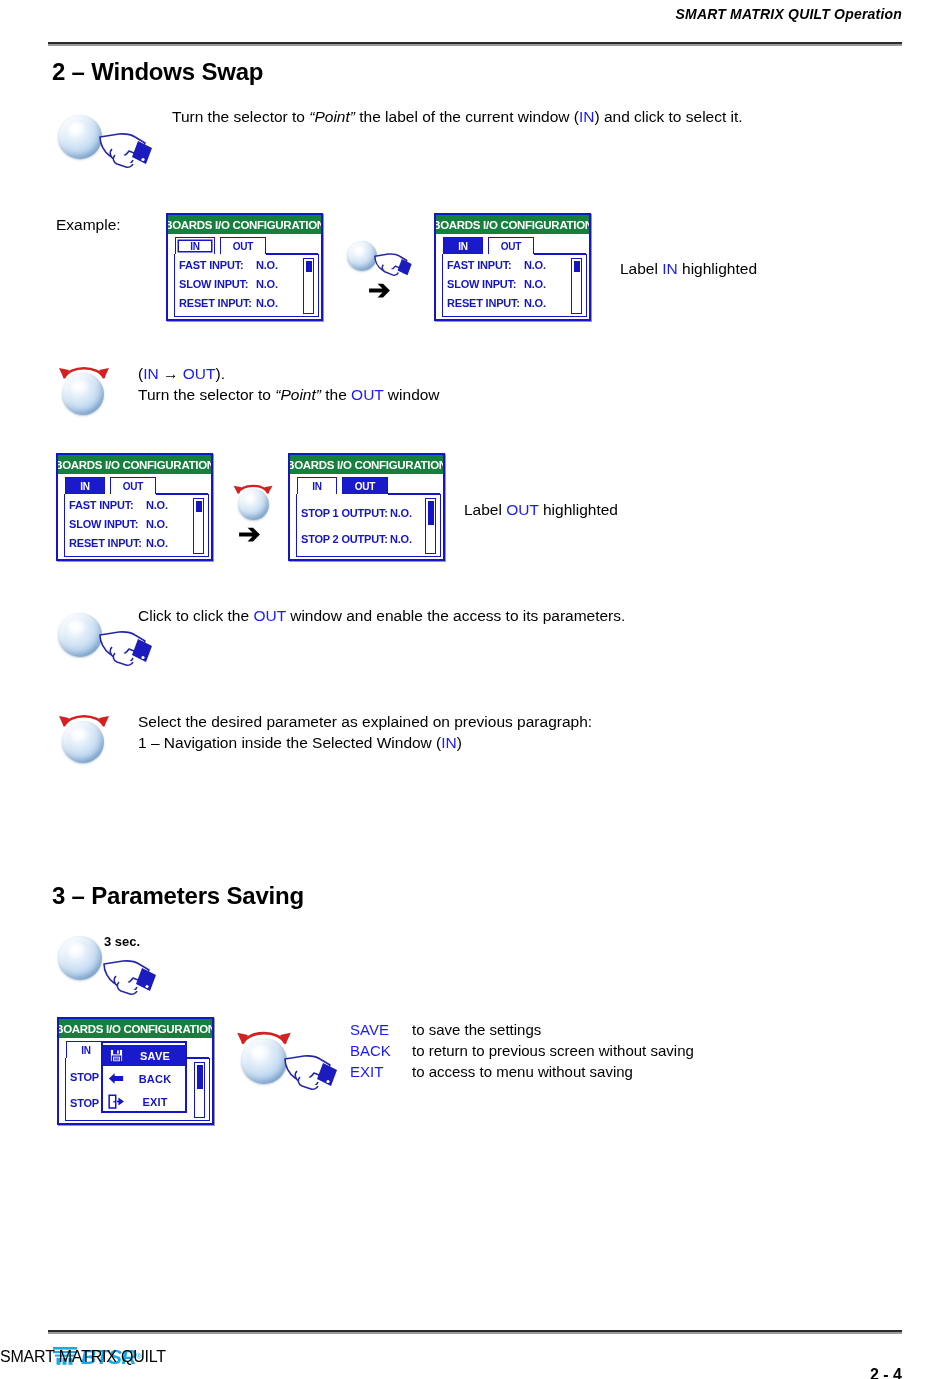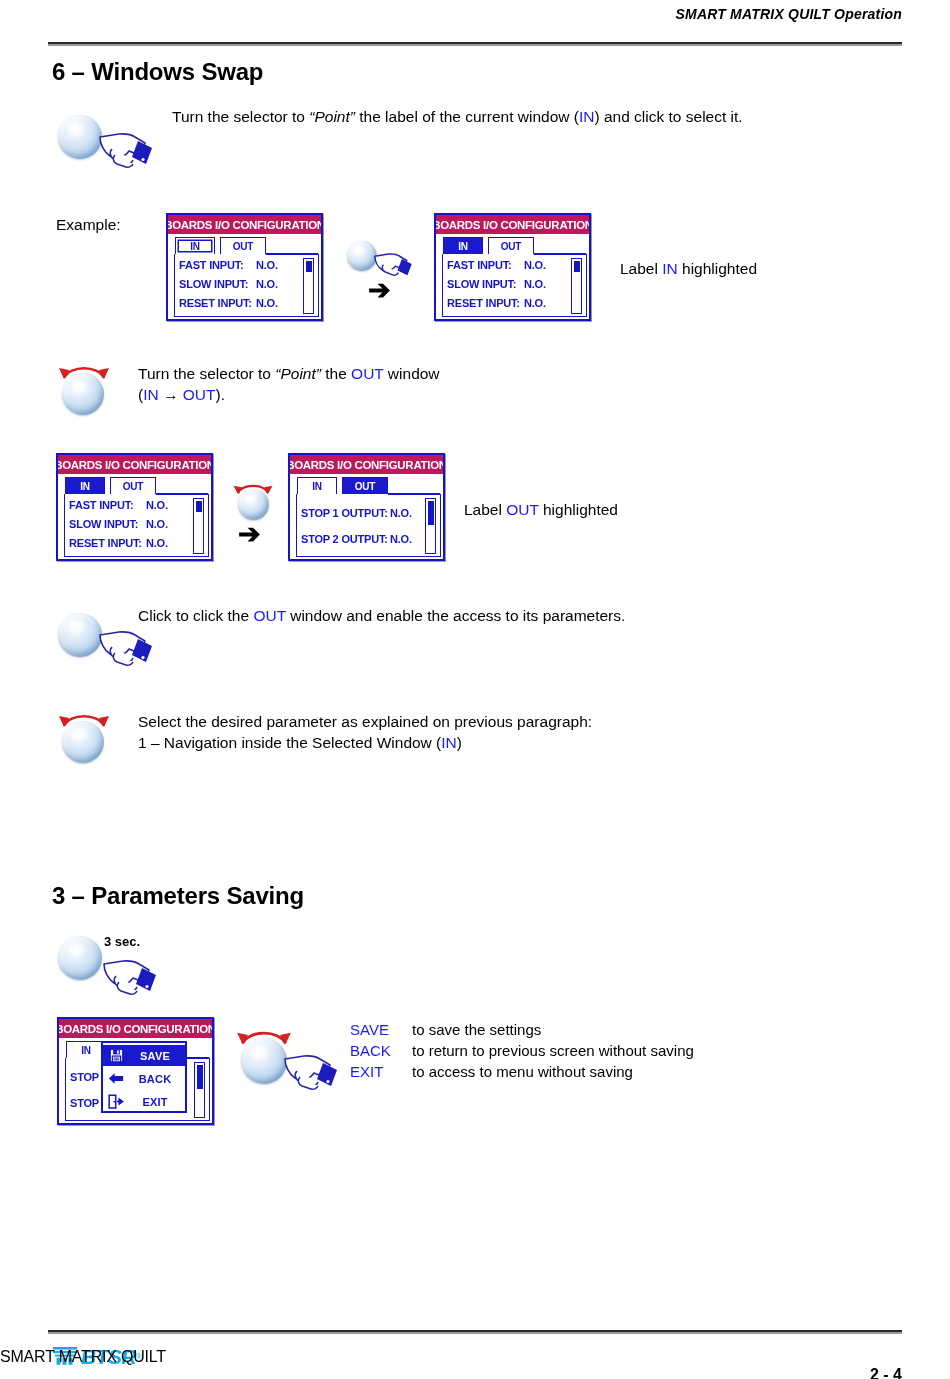--- a/index.html
+++ b/index.html
@@ -65,21 +65,21 @@
   .lcd{
     position:absolute;background:#ffffff;
     border:2px solid #1414c8;
     box-sizing:border-box;
     box-shadow:1px 1px 0 #9a9a9a;
     font-weight:bold;color:#1414c8;
     overflow:hidden;
   }
   .lcd-title{
     position:absolute;left:0;right:0;top:0;
-    background:#be185d;color:#fff;
+    background:#15803d;color:#fff;
     text-align:center;font-weight:bold;
     letter-spacing:-.3px;white-space:nowrap;
     display:flex;align-items:center;justify-content:center;
   }
   .tabrow{position:absolute;left:0;right:0;}
   .tab{
     position:absolute;box-sizing:border-box;
     border:1.5px solid #1414c8;border-bottom:none;
     display:flex;align-items:center;justify-content:center;
     font-weight:bold;letter-spacing:-.2px;
@@ -137,21 +137,21 @@
   .logo-reg{font-size:8px;vertical-align:super;color:#17a9e8;}
 </style>
 </head>
 <body>
 
 <div class="page">
 
   <div class="header-title">SMART MATRIX QUILT Operation</div>
   <div class="rule-top"></div>
 
-  <div class="h-section" style="left:52px;top:58px;">6 – Windows Swap</div>
+  <div class="h-section" style="left:52px;top:58px;">2 – Windows Swap</div>
 
   <div>
     <div class="knob" style="left:58px;top:115px;width:44px;height:44px;"></div>
     <svg class="hand" style="left:96px;top:124px;" width="62" height="48" viewBox="0 0 62 48">
       <g fill="#ffffff" stroke="#2626a8" stroke-width="1.6" stroke-linejoin="round">
         <path d="M4 13 L23 10 C30 9.5 36 11 39 13 L49 19 L43 31 L33 27 C29 33 20 36 14 32 C8 28 4 20 4 13 Z"></path>
         <path d="M16 25 C13 28 14 33 18 35 L28 39 C32 41 36 39 37 36"></path>
         <path d="M19 31 C16 34 17 38 21 40 L30 43 C33 44 36 42 37 40"></path>
       </g>
       <path d="M42 17 L56 24 L50 40 L36 33 Z" fill="#1b1bbe"></path>
@@ -232,24 +232,24 @@
     <svg class="arc" style="left:56px;top:360px;" width="56" height="22" viewBox="0 0 56 22">
       <path d="M8 18 C14 5 42 5 48 18" fill="none" stroke="#d42020" stroke-width="2.6"></path>
       <path d="M8 19 L3 8 L13 10 Z" fill="#d42020"></path>
       <path d="M48 19 L53 8 L43 10 Z" fill="#d42020"></path>
     </svg>
     <div class="knob" style="left:62px;top:373px;width:42px;height:42px;"></div>
   </div>
 
   <div class="para" style="left:138px;top:363px;width:620px;">
     <div>
+      <span>(</span><span class="blue">IN</span><span> → </span><span class="blue">OUT</span><span>).</span>
+    </div>
+    <div>
       <span>Turn the selector to </span><span class="ital">“Point”</span><span> the </span><span class="blue">OUT</span><span> window</span>
-    </div>
-    <div>
-      <span>(</span><span class="blue">IN</span><span> → </span><span class="blue">OUT</span><span>).</span>
     </div>
   </div>
 
   <div class="lcd" style="left:56px;top:453px;width:157px;height:108px;">
     <div class="lcd-title" style="height:19px;font-size:11.5px;">BOARDS I/O CONFIGURATION</div>
 
     <div class="tabrow" style="top:19px;height:20px;">
       <div class="tab sel" style="left:7px;top:3px;width:40px;height:17px;font-size:10px;">IN</div>
       <div class="tab" style="left:52px;top:3px;width:46px;height:17px;font-size:10px;">OUT</div>
       <div class="tabline" style="left:98px;top:19px;width:52px;"></div>

